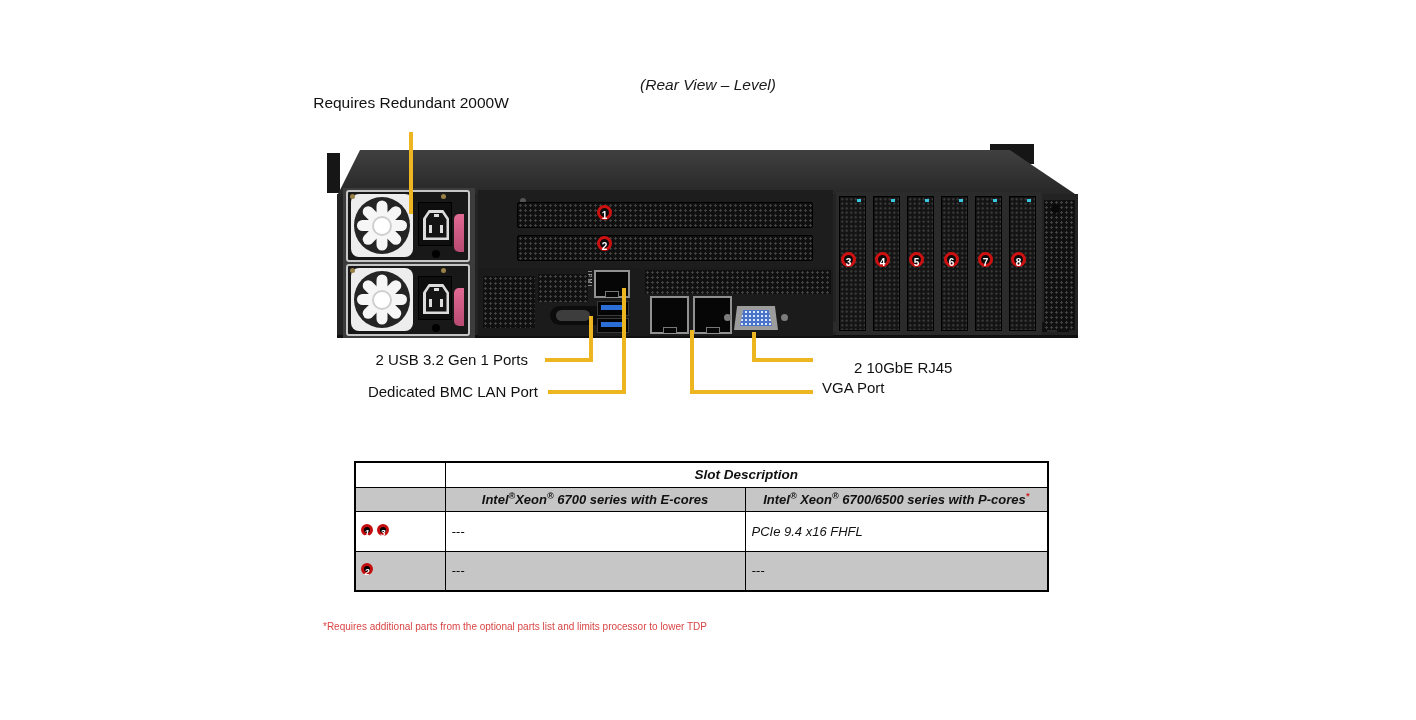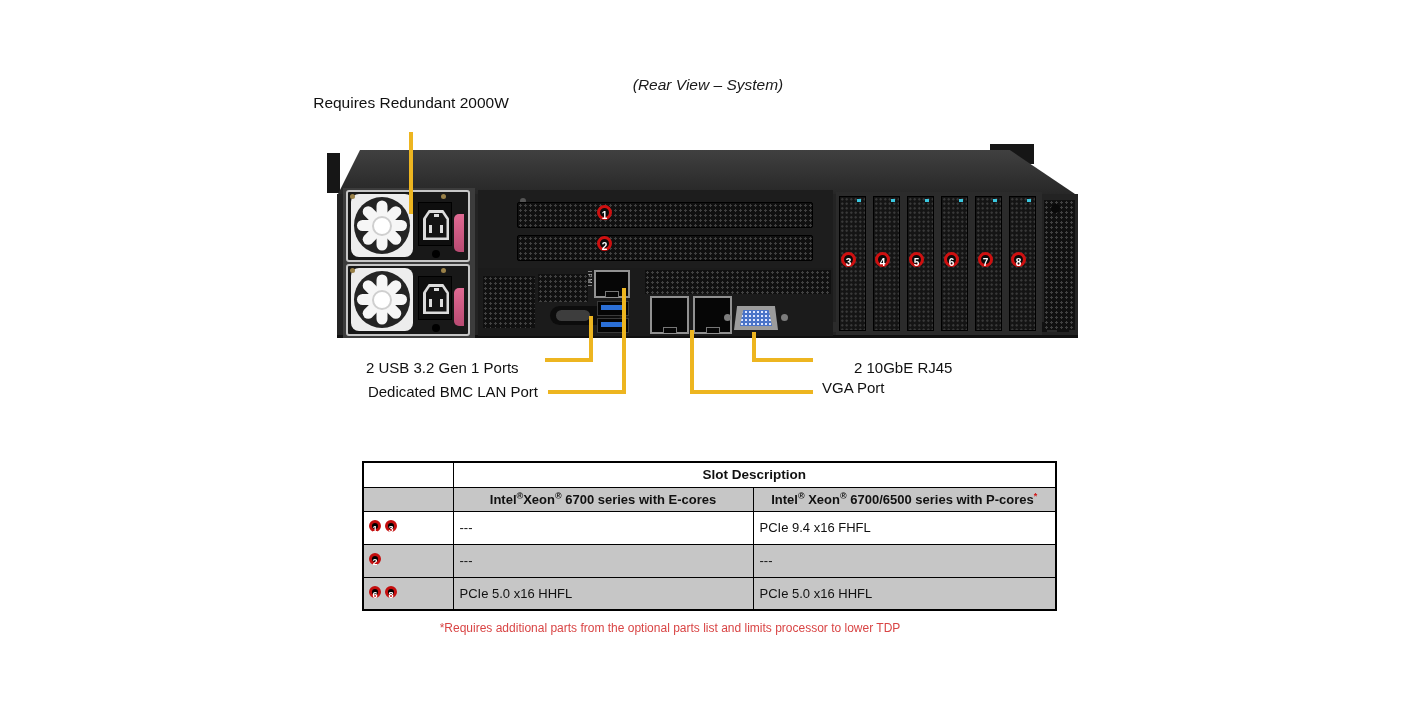--- a/index.html
+++ b/index.html
@@ -7,21 +7,21 @@
   body { width:1416px; height:720px; position:relative; overflow:hidden;
          font-family:"Liberation Sans", sans-serif; color:#111; }
   .abs { position:absolute; }
 
   
   .fig-title { left:0; top:76px; width:1416px; text-align:center;
                font-style:italic; font-size:15.5px; color:#1a1a1a; }
   .psu-label { left:290px; top:93px; width:242px; text-align:center;
                font-size:15.5px; line-height:19px; }
   .callout-label { font-size:15px; line-height:16px; }
-  .lbl-usb  { left:366px; top:352px; width:188px; text-align:left;margin-top:8px; }
+  .lbl-usb  { left:340px; top:352px; width:188px; text-align:right; }
   .lbl-bmc  { left:340px; top:384px; width:198px; text-align:right; }
   .lbl-vga  { left:822px; top:352px; width:200px;margin-top:28px; }
   .lbl-rj45 { left:822px; top:360px; width:200px;margin-left:32px; }
 
   
   .yline { position:absolute; background:var(--callout-yellow,#EDB520); z-index:6; }
 
   
   .server { left:337px; top:150px; width:741px; height:188px; }
   .ear-l { left:-10px; top:3px;  width:13px; height:40px; background:#161616; }
@@ -105,41 +105,41 @@
   .rvent { left:707px; top:50px; width:31px; height:130px; z-index:2; }
   .keyhole { position:absolute; left:714px; top:54px; width:9px; height:9px;
              border-radius:50%; background:#090909; z-index:3; }
 
   
   .chassis-badge { position:absolute; width:15px; height:15px; border-radius:50%;
         background:#0a0a0a; border:3px solid #cf1010; color:#fff; z-index:7;
         font-weight:bold; font-size:10px; line-height:15px; text-align:center; }
 
   
-  .slot-table-wrap { left:362px; top:461px; }
+  .slot-table-wrap { left:354px; top:461px;font-style:italic; }
   table { border-collapse:collapse; table-layout:fixed; width:693px;
           font-size:13px; border:2px solid #000; }
-  td { border:1px solid #000; height:33px; padding:0 6px; vertical-align:middle; }
+  td { border:1px solid #000; height:40px; padding:0 6px; vertical-align:middle; }
   tr.h1 td { height:25px; font-weight:bold; text-align:center; font-size:13.5px; }
   tr.h2 td { height:24px; font-weight:bold; text-align:center; font-size:13px;
              background:var(--table-shade,#c6c6c6); }
   tr.shade td { background:var(--table-shade,#c6c6c6); }
   td.cell-slots { padding-left:5px; }
   sup { font-size:9px; }
   sup.star { color:#d01818; font-weight:bold; }
   .slot-badge { display:inline-block; width:12px; height:12px; border-radius:50%;
         background:#000; border:3px solid #c40e0e; color:#fff; margin-right:4px;
         font-weight:bold; font-size:9px; line-height:12px; text-align:center; }
-  .footnote { left:323px; top:621px; width:694px; text-align:center;
-              color:var(--footnote-red,#d94545); font-size:12px; }
+  .footnote { left:323px; top:621px; width:694px; text-align:left;
+              color:var(--footnote-red,#d94545); font-size:10px; }
 </style>
 </head>
 <body>
 
-<div class="abs fig-title">(Rear View – System)</div>
+<div class="abs fig-title">(Rear View – Level)</div>
 
 <div class="abs psu-label">
   <div>Requires Redundant 2000W</div>
 </div>
 
 <div class="yline" style="left:409px;top:132px;width:4px;height:82px;"></div>
 <div class="yline" style="left:589px;top:316px;width:4px;height:46px;"></div>
 <div class="yline" style="left:545px;top:358px;width:48px;height:4px;"></div>
 <div class="yline" style="left:622px;top:288px;width:4px;height:106px;"></div>
 <div class="yline" style="left:548px;top:390px;width:78px;height:4px;"></div>
@@ -290,22 +290,17 @@
     <tr>
       <td class="cell-slots"><span class="slot-badge">1</span><span class="slot-badge">3</span></td>
       <td>---</td>
       <td>PCIe 9.4 x16 FHFL</td>
     </tr>
     <tr class="shade">
       <td class="cell-slots"><span class="slot-badge">2</span></td>
       <td>---</td>
       <td>---</td>
     </tr>
-    <tr class="shade">
-      <td class="cell-slots"><span class="slot-badge">6</span><span class="slot-badge">8</span></td>
-      <td>PCIe 5.0 x16 HHFL</td>
-      <td>PCIe 5.0 x16 HHFL</td>
-    </tr>
   </tbody>
     </table>
 </div>
 
 <div class="abs footnote">*Requires additional parts from the optional parts list and limits processor to lower TDP</div>
 
 </body></html>

